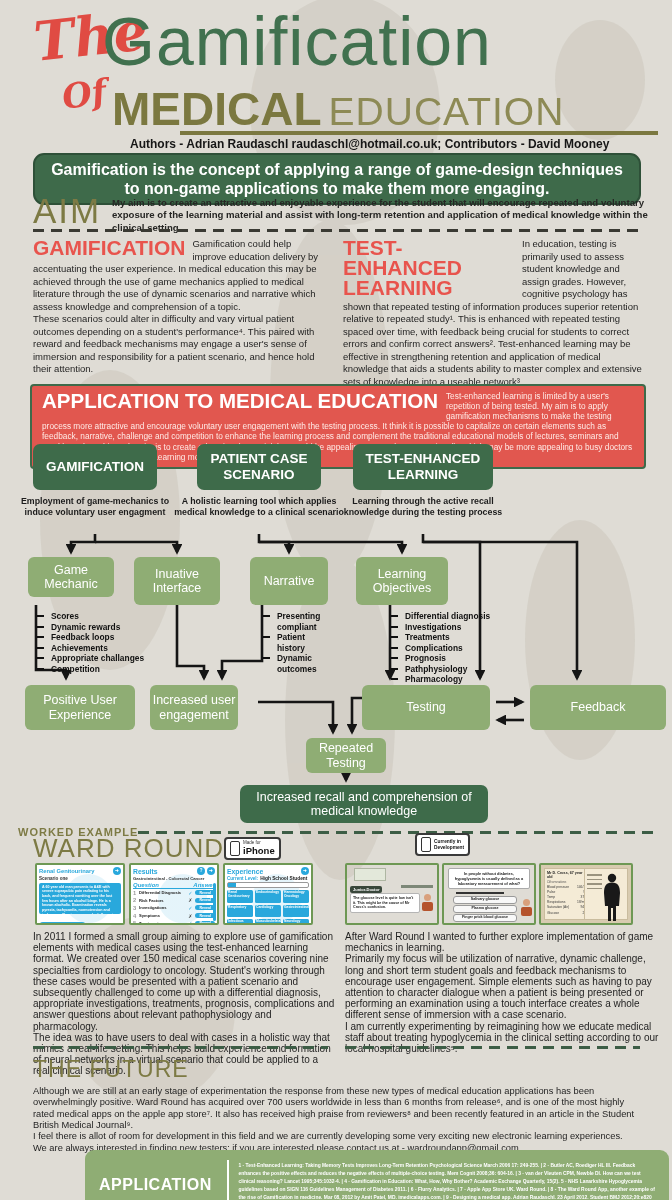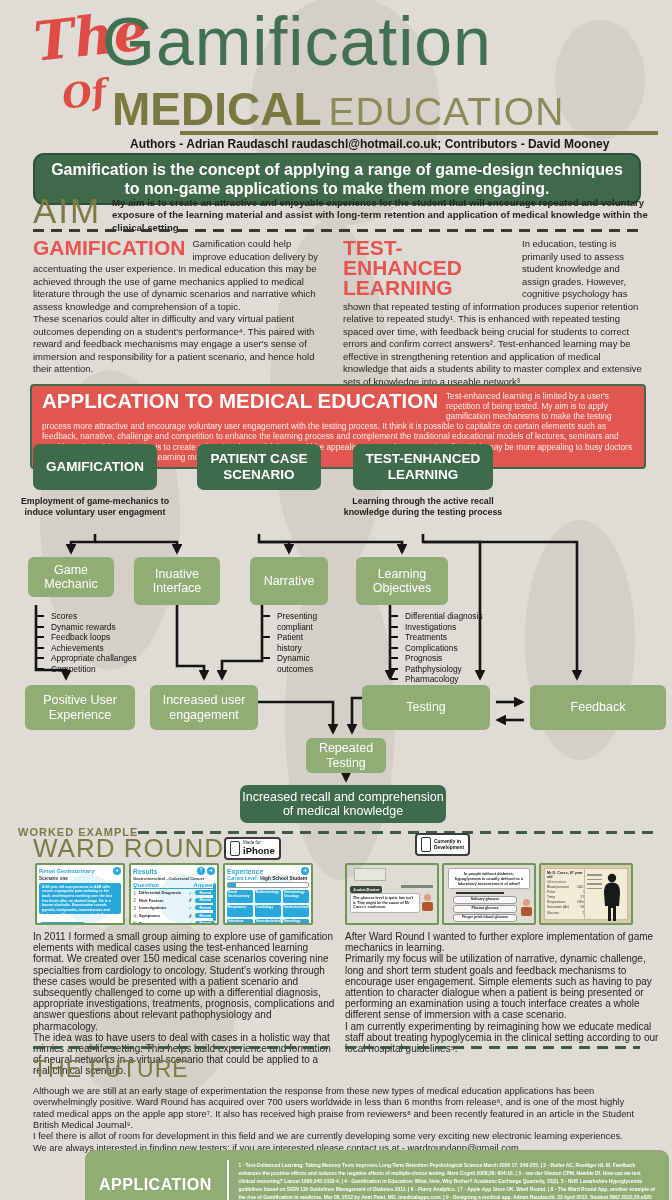--- a/index.html
+++ b/index.html
@@ -39,21 +39,21 @@
           padding:5px 10px;color:#ffeae6;font-size:8.3px;line-height:1.22}
   .appbox h2{float:left;margin:0 8px 0 0;font-size:20.5px;line-height:1;color:#fff;font-weight:bold}
 
   
   .fbox-dark{background:#3e6b4a;color:#fff;border-radius:7px;display:flex;align-items:center;
              justify-content:center;text-align:center;font-weight:bold;font-size:13.5px;line-height:1.15}
   .fbox-light{background:#8fad74;color:#fff;border-radius:6px;display:flex;align-items:center;
               justify-content:center;text-align:center;font-size:12.5px;line-height:1.15}
   .fdesc{font-size:8.8px;line-height:1.2;color:#1c1c1c;text-align:center;font-weight:bold}
   .bullets{margin:0;padding:0;list-style:none}
-  .bullet-item{position:relative;padding-left:9px;font-size:8.4px;line-height:10.5px;color:#111;font-weight:normal}
+  .bullet-item{position:relative;padding-left:9px;font-size:8.4px;line-height:10.5px;color:#111;font-weight:bold}
   .bullets.nowrap .bullet-item{white-space:nowrap}
   .bullet-item::before{content:"";position:absolute;left:-5px;top:4px;width:7px;height:2.4px;background:#111}
 
   
   .we-row{left:18px;top:826px;width:642px;display:flex;align-items:center;}
   .we-label{font-size:11px;font-weight:bold;color:#7d7a44;letter-spacing:1px}
   .we-dash{flex:1}
   .app-title{font-size:26px;color:#7d7a44;letter-spacing:1px}
   .badge{display:flex;align-items:center;gap:3px;background:#fff;border:2px solid #3a3a3a;border-radius:4px;
          padding:2px 4px}
@@ -204,20 +204,21 @@
         <polyline points="496,258 522,258" marker-end="url(#ah)"></polyline>
         <polyline points="524,276 498,276" marker-end="url(#ah)"></polyline>
       </g>
     </svg>
 
     <div class="abs fbox-dark" style="left:33px;top:0;width:124px;height:46px">GAMIFICATION</div>
     <div class="abs fbox-dark" style="left:197px;top:0;width:124px;height:46px">PATIENT CASE SCENARIO</div>
     <div class="abs fbox-dark" style="left:353px;top:0;width:140px;height:46px">TEST-ENHANCED LEARNING</div>
 
     <div class="abs fdesc" style="left:10px;top:52px;width:170px">Employment of game-mechanics to induce voluntary user engagment</div>
+    <div class="abs fdesc" style="left:174px;top:52px;width:170px">A holistic learning tool which applies medical knowledge to a clinical scenario</div>
     <div class="abs fdesc" style="left:338px;top:52px;width:170px">Learning through the active recall knowledge during the testing process</div>
 
     <div class="abs fbox-light" style="left:28px;top:113px;width:86px;height:40px">Game Mechanic</div>
     <div class="abs fbox-light" style="left:134px;top:113px;width:86px;height:48px">Inuative Interface</div>
     <div class="abs fbox-light" style="left:250px;top:113px;width:78px;height:48px">Narrative</div>
     <div class="abs fbox-light" style="left:356px;top:113px;width:92px;height:48px">Learning Objectives</div>
 
     <ul class="abs bullets nowrap" style="left:42px;top:167px;width:140px">
         <li class="bullet-item">Scores</li>
         <li class="bullet-item">Dynamic rewards</li>
@@ -235,26 +236,26 @@
         <li class="bullet-item">Differential diagnosis</li>
         <li class="bullet-item">Investigations</li>
         <li class="bullet-item">Treatments</li>
         <li class="bullet-item">Complications</li>
         <li class="bullet-item">Prognosis</li>
         <li class="bullet-item">Pathphysiology</li>
         <li class="bullet-item">Pharmacology</li>
       </ul>
 
     <div class="abs fbox-light" style="left:25px;top:241px;width:110px;height:45px">Positive User Experience</div>
-    <div class="abs fbox-light" style="left:150px;top:241px;width:108px;height:45px">Increased user engagement</div>
+    <div class="abs fbox-light" style="left:150px;top:241px;width:88px;height:45px">Increased user engagement</div>
     <div class="abs fbox-light" style="left:362px;top:241px;width:128px;height:45px">Testing</div>
     <div class="abs fbox-light" style="left:530px;top:241px;width:136px;height:45px">Feedback</div>
 
     <div class="abs fbox-light" style="left:306px;top:294px;width:80px;height:35px">Repeated Testing</div>
-    <div class="abs fbox-dark" style="left:240px;top:341px;width:206px;height:38px;font-size:12.5px;font-weight:normal">Increased recall and comprehension of medical knowledge</div>
+    <div class="abs fbox-dark" style="left:240px;top:341px;width:248px;height:38px;font-size:12.5px;font-weight:normal">Increased recall and comprehension of medical knowledge</div>
   </div>
 
   <div class="we-row abs" style="left:18px;top:826px;width:642px">
     <span class="we-label">WORKED EXAMPLE</span>
     <span class="we-dash dash-green"></span>
   </div>
 
   <div class="abs" style="left:33px;top:833px;display:flex;align-items:center;">
     <span class="app-title">WARD ROUND</span>
     <span class="badge">

